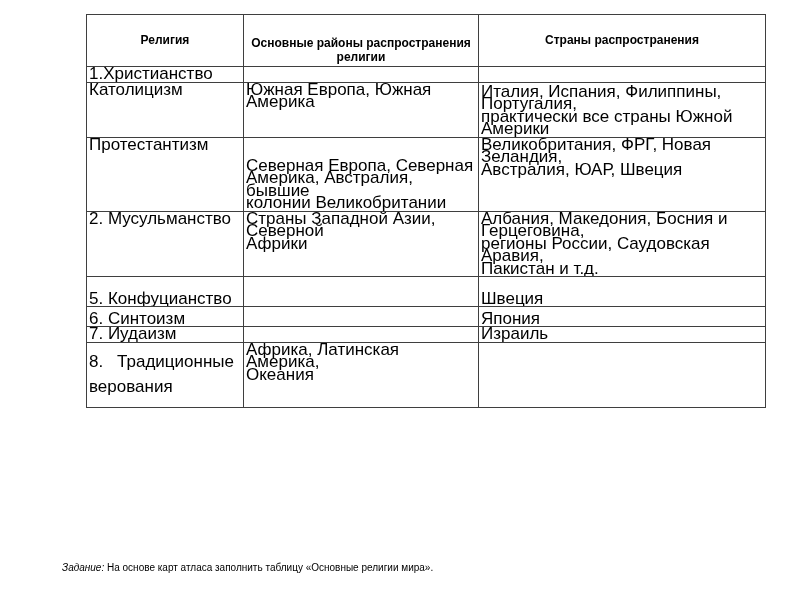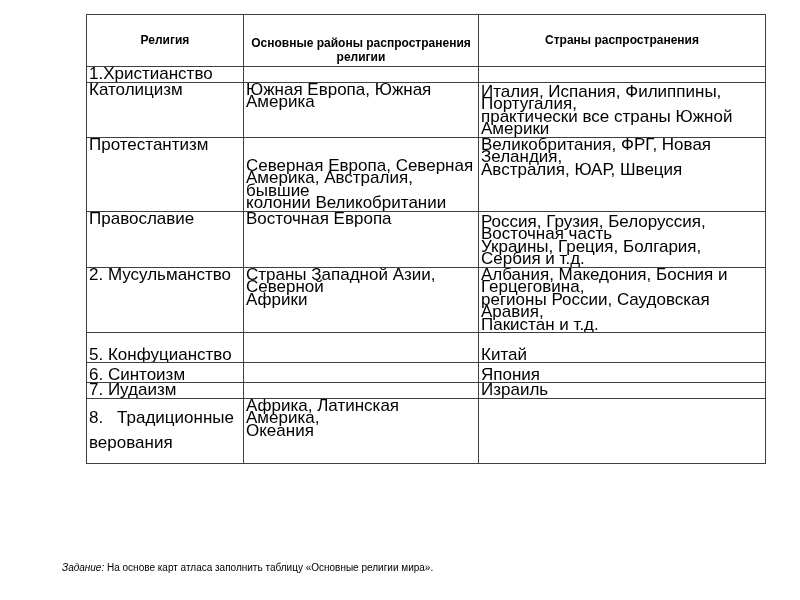--- a/index.html
+++ b/index.html
@@ -79,38 +79,32 @@
 практически все страны Южной Америки</td>
       </tr>
       <tr style="height:74px">
         <td class="ind">Протестантизм</td>
         <td class="vb">Северная Европа, Северная
 Америка, Австралия, бывшие
 колонии Великобритании</td>
         <td>Великобритания, ФРГ, Новая Зеландия,
 Австралия, ЮАР, Швеция</td>
       </tr>
-      <tr style="height:56px">
-        <td class="ind">Православие</td>
-        <td>Восточная Европа</td>
-        <td class="vb">Россия, Грузия, Белоруссия, Восточная часть
-Украины, Греция, Болгария, Сербия и т.д.</td>
-      </tr>
       <tr style="height:59px">
         <td>2. Мусульманство</td>
         <td>Страны Западной Азии, Северной
 Африки</td>
         <td class="vb">Албания, Македония, Босния и Герцеговина,
 регионы России, Саудовская Аравия,
 Пакистан и т.д.</td>
       </tr>
       <tr style="height:30px">
         <td class="vb">5. Конфуцианство</td>
         <td></td>
-        <td class="vb">Китай</td>
+        <td class="vb">Швеция</td>
       </tr>
       <tr style="height:20px">
         <td class="vb">6. Синтоизм</td>
         <td></td>
         <td class="vb">Япония</td>
       </tr>
       <tr style="height:15px">
         <td class="vb">7. Иудаизм</td>
         <td></td>
         <td class="vb">Израиль</td>

